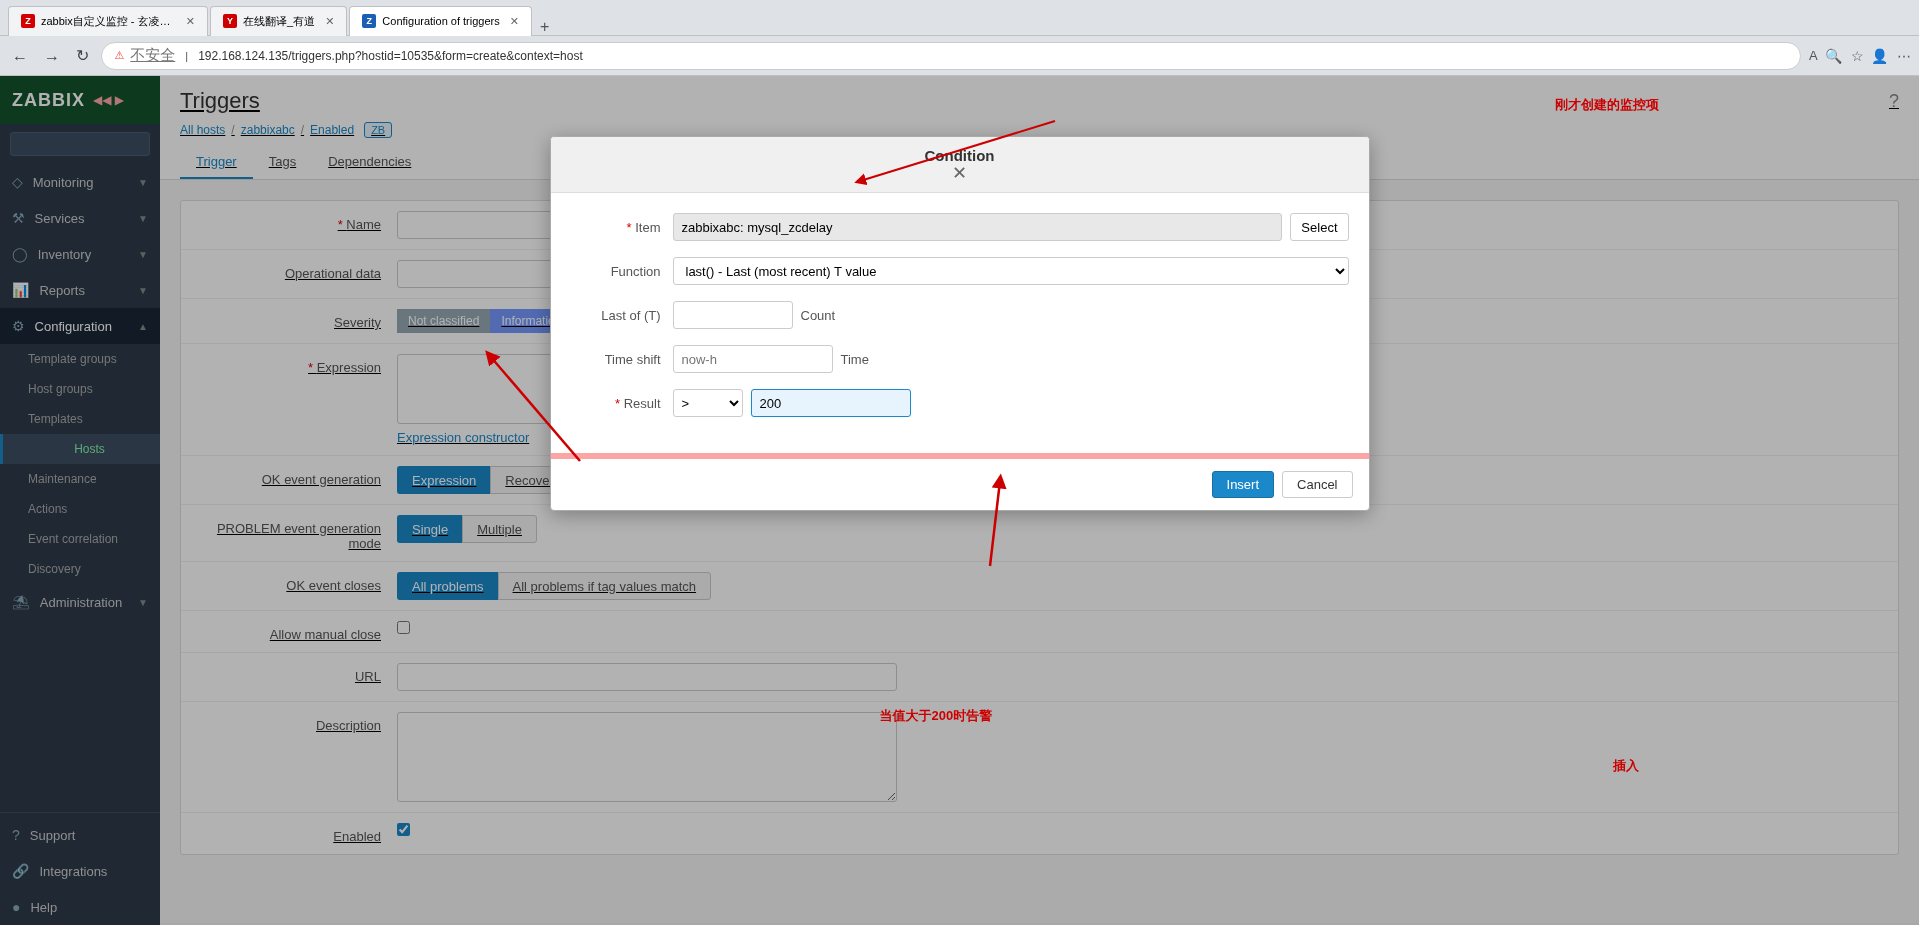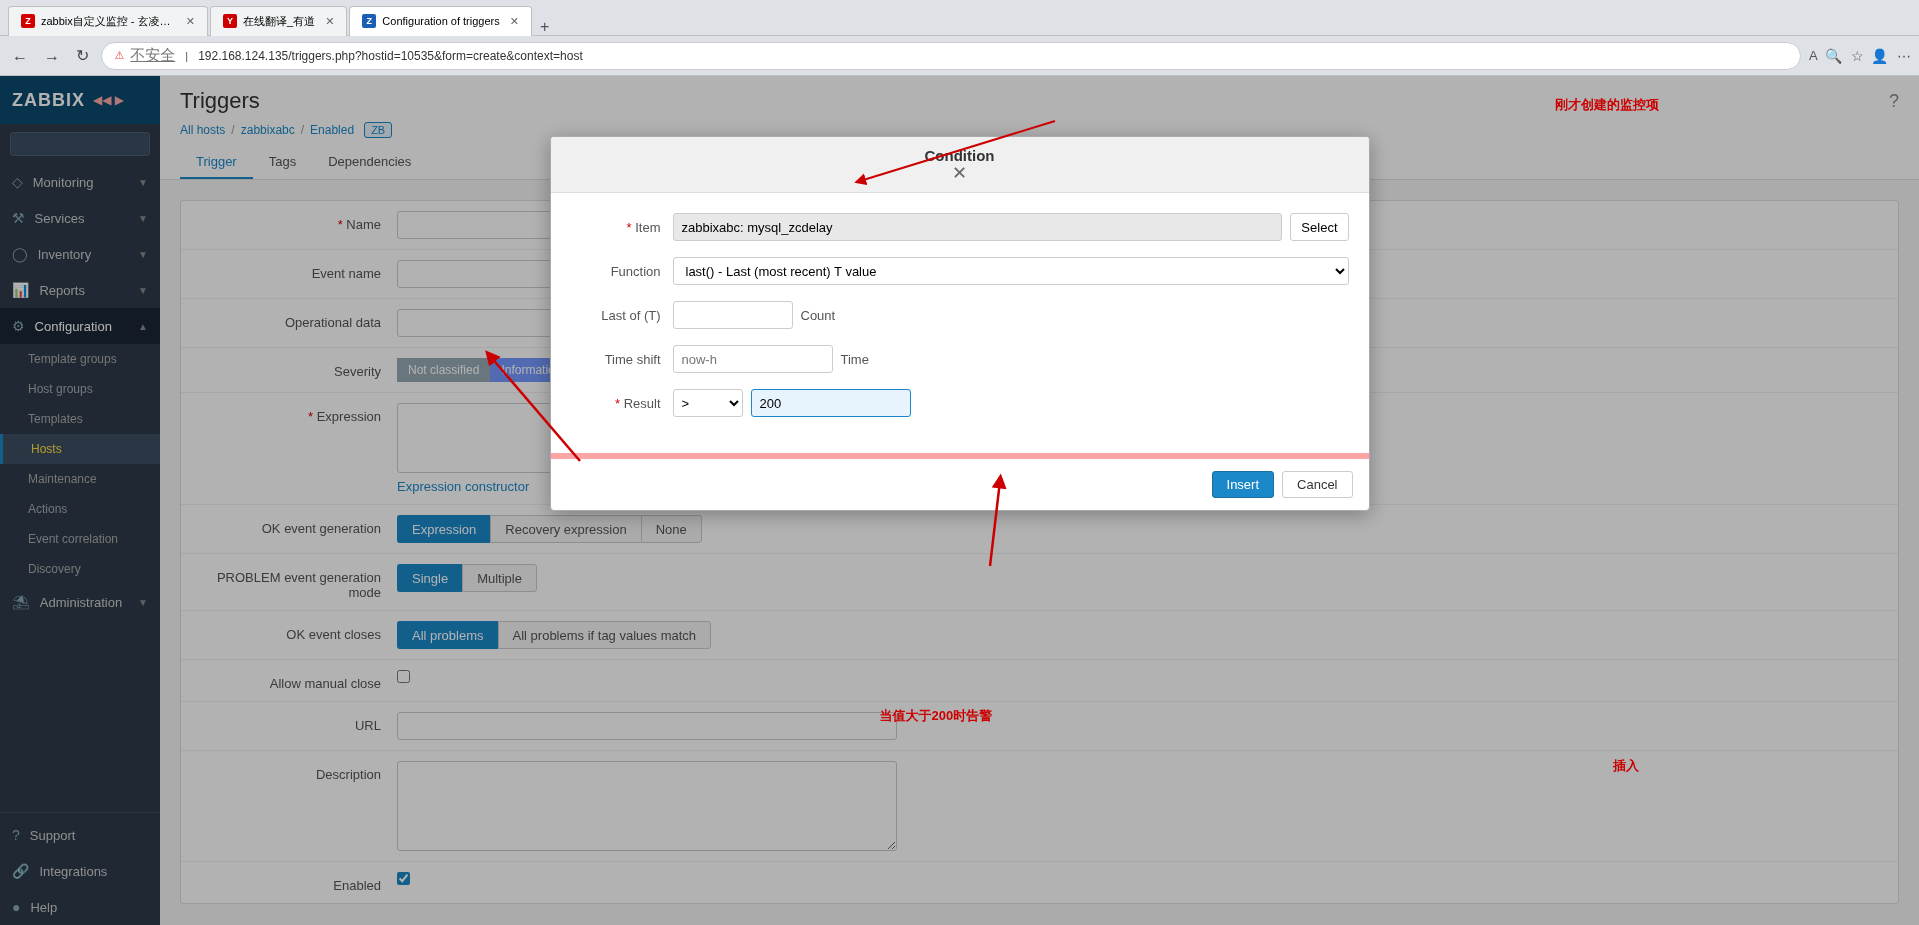--- a/index.html
+++ b/index.html
@@ -106,21 +106,21 @@
     
     .sidebar {
       width: 160px;
       background: #2d3a4a;
       display: flex;
       flex-direction: column;
       flex-shrink: 0;
       overflow-y: auto;
     }
     .sidebar-logo {
-      background: #0c4a6e;
+      background: #14532d;
       padding: 6px 12px;
       display: flex;
       align-items: center;
       gap: 8px;
       height: 48px;
     }
     .logo-text {
       color: white;
       font-size: 18px;
       font-weight: bold;
@@ -163,20 +163,21 @@
     .sidebar-sub-item.active { color: white; background: #3d4e60; border-left: 3px solid #1a88c9; }
     .sidebar-divider { height: 1px; background: #3d4e60; margin: 4px 0; }
     .sidebar-bottom { margin-top: auto; }
 
     
     .main-content {
       flex: 1;
       background: #f0f0f0;
       overflow-y: auto;
       position: relative;
+      text-decoration: underline;
     }
 
     
     .page-header {
       background: white;
       padding: 12px 20px 0;
       border-bottom: 1px solid #ddd;
     }
     .page-title-row {
       display: flex;
@@ -533,21 +534,21 @@
 
     <div class="sidebar-sub-item">
       <span>Template groups</span>
     </div>
     <div class="sidebar-sub-item">
       <span>Host groups</span>
     </div>
     <div class="sidebar-sub-item">
       <span>Templates</span>
     </div>
-    <div class="sidebar-sub-item active" style="color:#fde047;border-left:3px solid #1a88c9;background:#3d4e60;">
+    <div class="sidebar-sub-item active" style="color:#86efac;border-left:3px solid #1a88c9;background:#3d4e60;justify-content:center;">
       <span>Hosts</span>
     </div>
     <div class="sidebar-sub-item">
       <span>Maintenance</span>
     </div>
     <div class="sidebar-sub-item">
       <span>Actions</span>
     </div>
     <div class="sidebar-sub-item">
       <span>Event correlation</span>
@@ -604,26 +605,20 @@
     <div class="form-area">
       <div class="form-section">
 
         <div class="form-row">
           <div class="form-label required">Name</div>
           <div class="form-control-area">
             <input type="text" class="form-input" style="width: 500px;">
           </div>
         </div>
 
-        <div class="form-row">
-          <div class="form-label">Event name</div>
-          <div class="form-control-area">
-            <input type="text" class="form-input" style="width: 500px;">
-          </div>
-        </div>
 
         <div class="form-row">
           <div class="form-label">Operational data</div>
           <div class="form-control-area">
             <input type="text" class="form-input" style="width: 500px;">
           </div>
         </div>
 
         <div class="form-row">
           <div class="form-label">Severity</div>

